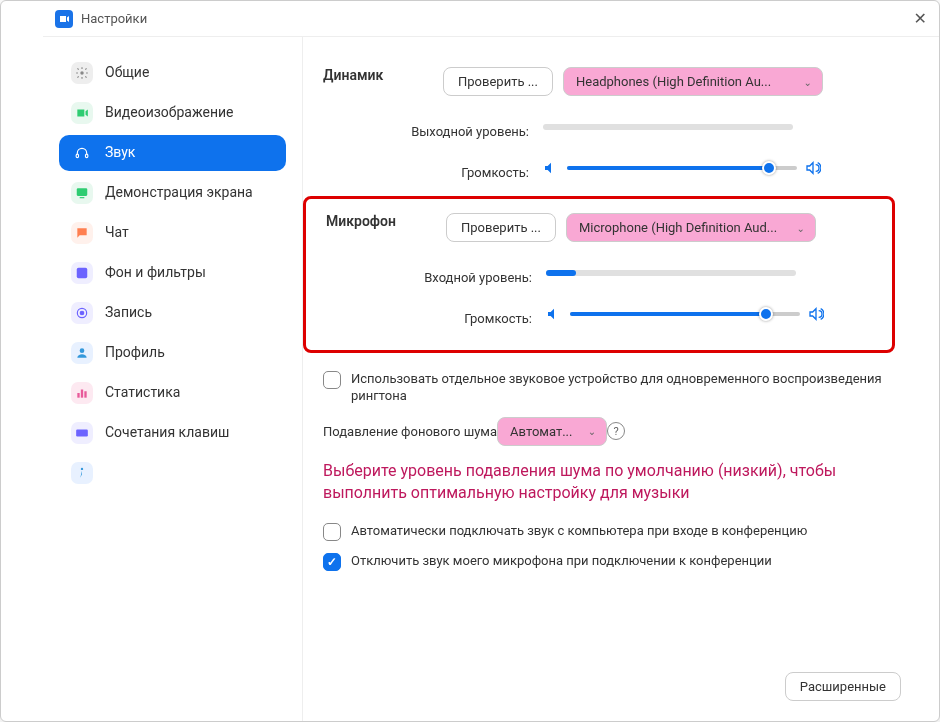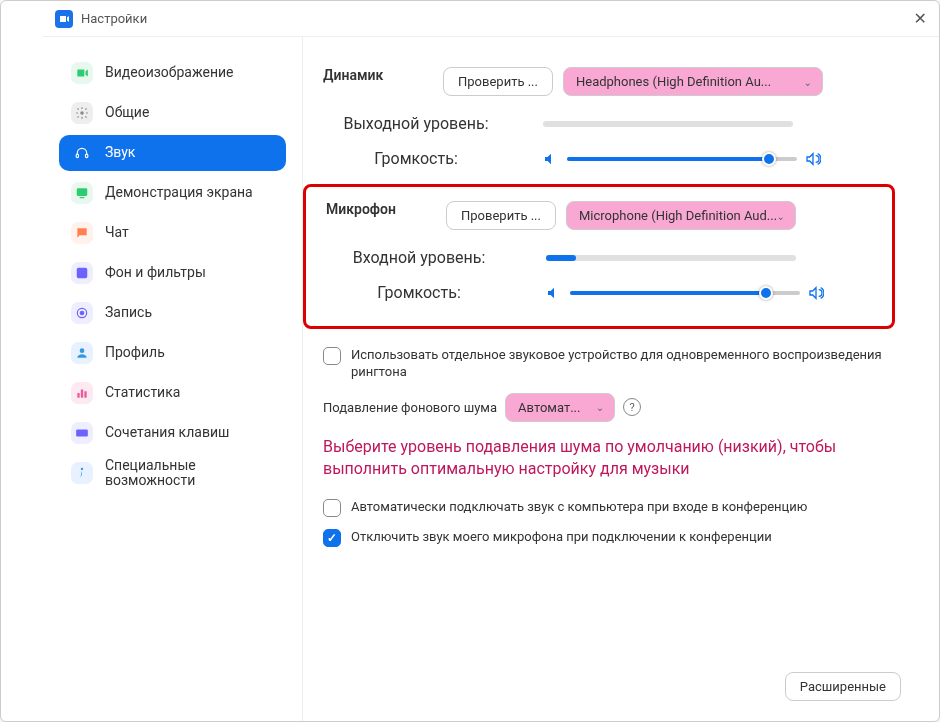--- a/index.html
+++ b/index.html
@@ -22,40 +22,40 @@
 
 .content { flex: 1; padding: 30px 34px 20px 0; position: relative; overflow: hidden; }
 
 .section-row { display: flex; align-items: flex-start; margin-bottom: 18px; }
 .section-label { width: 140px; font-size: 14px; font-weight: 600; color: #333; text-align: left; padding-left: 20px; }
 .btn { border: 1px solid #ccc; background: #fff; border-radius: 8px; padding: 6px 14px; font-size: 13px; color: #333; cursor: pointer; white-space: nowrap; }
 .select { border: 1px solid #ccc; background: #f9a8d4; border-radius: 8px; padding: 6px 28px 6px 12px; font-size: 13px; color: #333; cursor: pointer; position: relative; display: flex; align-items: center; white-space: nowrap; overflow: hidden; }
 .select .caret { position: absolute; right: 10px; top: 50%; transform: translateY(-50%); font-size: 10px; color: #666; }
 
 .level-row { display: flex; align-items: center; margin-bottom: 16px; }
-.level-label { width: 240px; font-size: 16px; color: #333; text-align: center; padding-right: 14px; }
+.level-label { width: 240px; font-size: 13px; color: #333; text-align: right; padding-right: 14px; margin-top: 10px; }
 .level-bar { flex: 1; height: 6px; background: #e0e0e0; border-radius: 3px; position: relative; max-width: 250px; }
 .level-bar .fill { position: absolute; left: 0; top: 0; bottom: 0; background: #0e72ed; border-radius: 3px; }
 
 .slider-row { display: flex; align-items: center; margin-bottom: 16px; }
 .slider-icon { width: 16px; height: 16px; color: #0e72ed; flex-shrink: 0; }
 .slider-track { flex: 1; height: 4px; background: #ccc; border-radius: 2px; position: relative; max-width: 230px; margin: 0 8px; }
 .slider-track .sf { position: absolute; left: 0; top: 0; bottom: 0; background: #0e72ed; border-radius: 2px; }
 .slider-track .thumb { position: absolute; top: 50%; width: 14px; height: 14px; background: #0e72ed; border-radius: 50%; transform: translate(-50%, -50%); border: 2px solid #fff; box-shadow: 0 0 3px rgba(0,0,0,0.4); }
 
 .checkbox-row { display: flex; align-items: flex-start; margin-bottom: 12px; font-size: 13px; color: #333; padding-left: 20px; }
 .cb { width: 18px; height: 18px; border: 1px solid #888; border-radius: 5px; margin-right: 10px; flex-shrink: 0; display: flex; align-items: center; justify-content: center; background: #fff; }
 .cb.checked { background: #0e72ed; border-color: #0e72ed; color: #fff; }
 .cb.checked::after { content: "✓"; font-size: 12px; font-weight: bold; }
 .checkbox-row .txt { flex: 1; line-height: 1.3; }
 
 .highlight-box { border: 3px solid #d00; border-radius: 8px; padding: 14px 14px 8px 0; margin: 6px 10px 18px 0; }
 
 .hint { font-size: 16px; color: #be185d; padding: 0 20px 18px 20px; line-height: 1.4; }
-.inline-row { display: flex; align-items: center; padding-left: 20px; margin-bottom: 14px; font-size: 13px; color: #333; gap: 8px; }
+.inline-row { display: flex; align-items: center; padding-left: 20px; margin-bottom: 14px; font-size: 13px; color: #333; gap: 0; }
 .help-icon { width: 18px; height: 18px; border: 1px solid #888; border-radius: 50%; display: flex; align-items: center; justify-content: center; font-size: 11px; color: #666; }
 
 .footer-btn { position: absolute; bottom: 20px; right: 38px; }
 </style>
 </head>
 <body>
 
 <div class="window">
   <div class="titlebar">
     <span class="app-icon">
@@ -63,35 +63,35 @@
           <path d="M4 6h12v12H4zM18 9l4-3v12l-4-3z"></path>
         </svg>
     </span>
     <span>Настройки</span>
     <span class="close">✕</span>
   </div>
 
   <div class="body">
     <div class="sidebar">
       <div class="side-item">
-        <span class="icon" style="background:#e8f8ef">
-            <svg viewBox="0 0 24 24" fill="#2ecc71">
-              <path d="M4 6h12v12H4zM18 9l4-3v12l-4-3z"></path>
-            </svg>
-          </span>
-        <span class="label">Видеоизображение</span>
-      </div>
-      <div class="side-item">
         <span class="icon" style="background:#eee">
             <svg viewBox="0 0 24 24" fill="#888">
               <circle cx="12" cy="12" r="3"></circle>
               <path d="M12 2v3M12 19v3M4.2 4.2l2.1 2.1M17.7 17.7l2.1 2.1M2 12h3M19 12h3M4.2 19.8l2.1-2.1M17.7 6.3l2.1-2.1" stroke="#888" stroke-width="2"></path>
             </svg>
           </span>
         <span class="label">Общие</span>
+      </div>
+      <div class="side-item">
+        <span class="icon" style="background:#e8f8ef">
+            <svg viewBox="0 0 24 24" fill="#2ecc71">
+              <path d="M4 6h12v12H4zM18 9l4-3v12l-4-3z"></path>
+            </svg>
+          </span>
+        <span class="label">Видеоизображение</span>
       </div>
       <div class="side-item active">
         <span class="icon">
             <svg viewBox="0 0 24 24" fill="none" stroke="#fff" stroke-width="2">
               <path d="M4 14v-2a8 8 0 0116 0v2M4 14a2 2 0 012 2v2a2 2 0 01-4 0v-2a2 2 0 012-2zM20 14a2 2 0 012 2v2a2 2 0 01-4 0v-2a2 2 0 012-2z"></path>
             </svg>
           </span>
         <span class="label">Звук</span>
       </div>
       <div class="side-item">
@@ -155,21 +155,20 @@
           </span>
         <span class="label">Сочетания клавиш</span>
       </div>
       <div class="side-item">
         <span class="icon" style="background:#e8f1ff">
             <svg viewBox="0 0 24 24" fill="#3498db">
               <circle cx="12" cy="5" r="2"></circle>
               <path d="M12 8v6l-3 6m3-6l3 6M6 10h12"></path>
             </svg>
           </span>
-        <span class="label">Специальные возможности</span>
       </div>
     </div>
 
     <div class="content">
 
       <div class="section-row">
         <div class="section-label">Динамик</div>
         <button class="btn" style="width:110px">Проверить ...</button>
         <div style="width:10px"></div>
         <div class="select" style="width:260px">
@@ -195,21 +194,21 @@
         <svg class="slider-icon" viewBox="0 0 24 24" fill="#0e72ed">
             <path d="M3 9v6h4l5 5V4L7 9zM16 7a5 5 0 010 10M19 4a9 9 0 010 16" stroke="#0e72ed" stroke-width="2" fill="none"></path>
           </svg>
       </div>
 
       <div class="highlight-box">
         <div class="section-row">
           <div class="section-label">Микрофон</div>
           <button class="btn" style="width:110px">Проверить ...</button>
           <div style="width:10px"></div>
-          <div class="select" style="width:230px">
+          <div class="select" style="width:250px">
             <span>Microphone (High Definition Aud...</span>
             <span class="caret">⌄</span>
           </div>
         </div>
         <div class="level-row">
           <div class="level-label">Входной уровень:</div>
           <div class="level-bar">
               <div class="fill" style="width:12%"></div>
             </div>
         </div>

